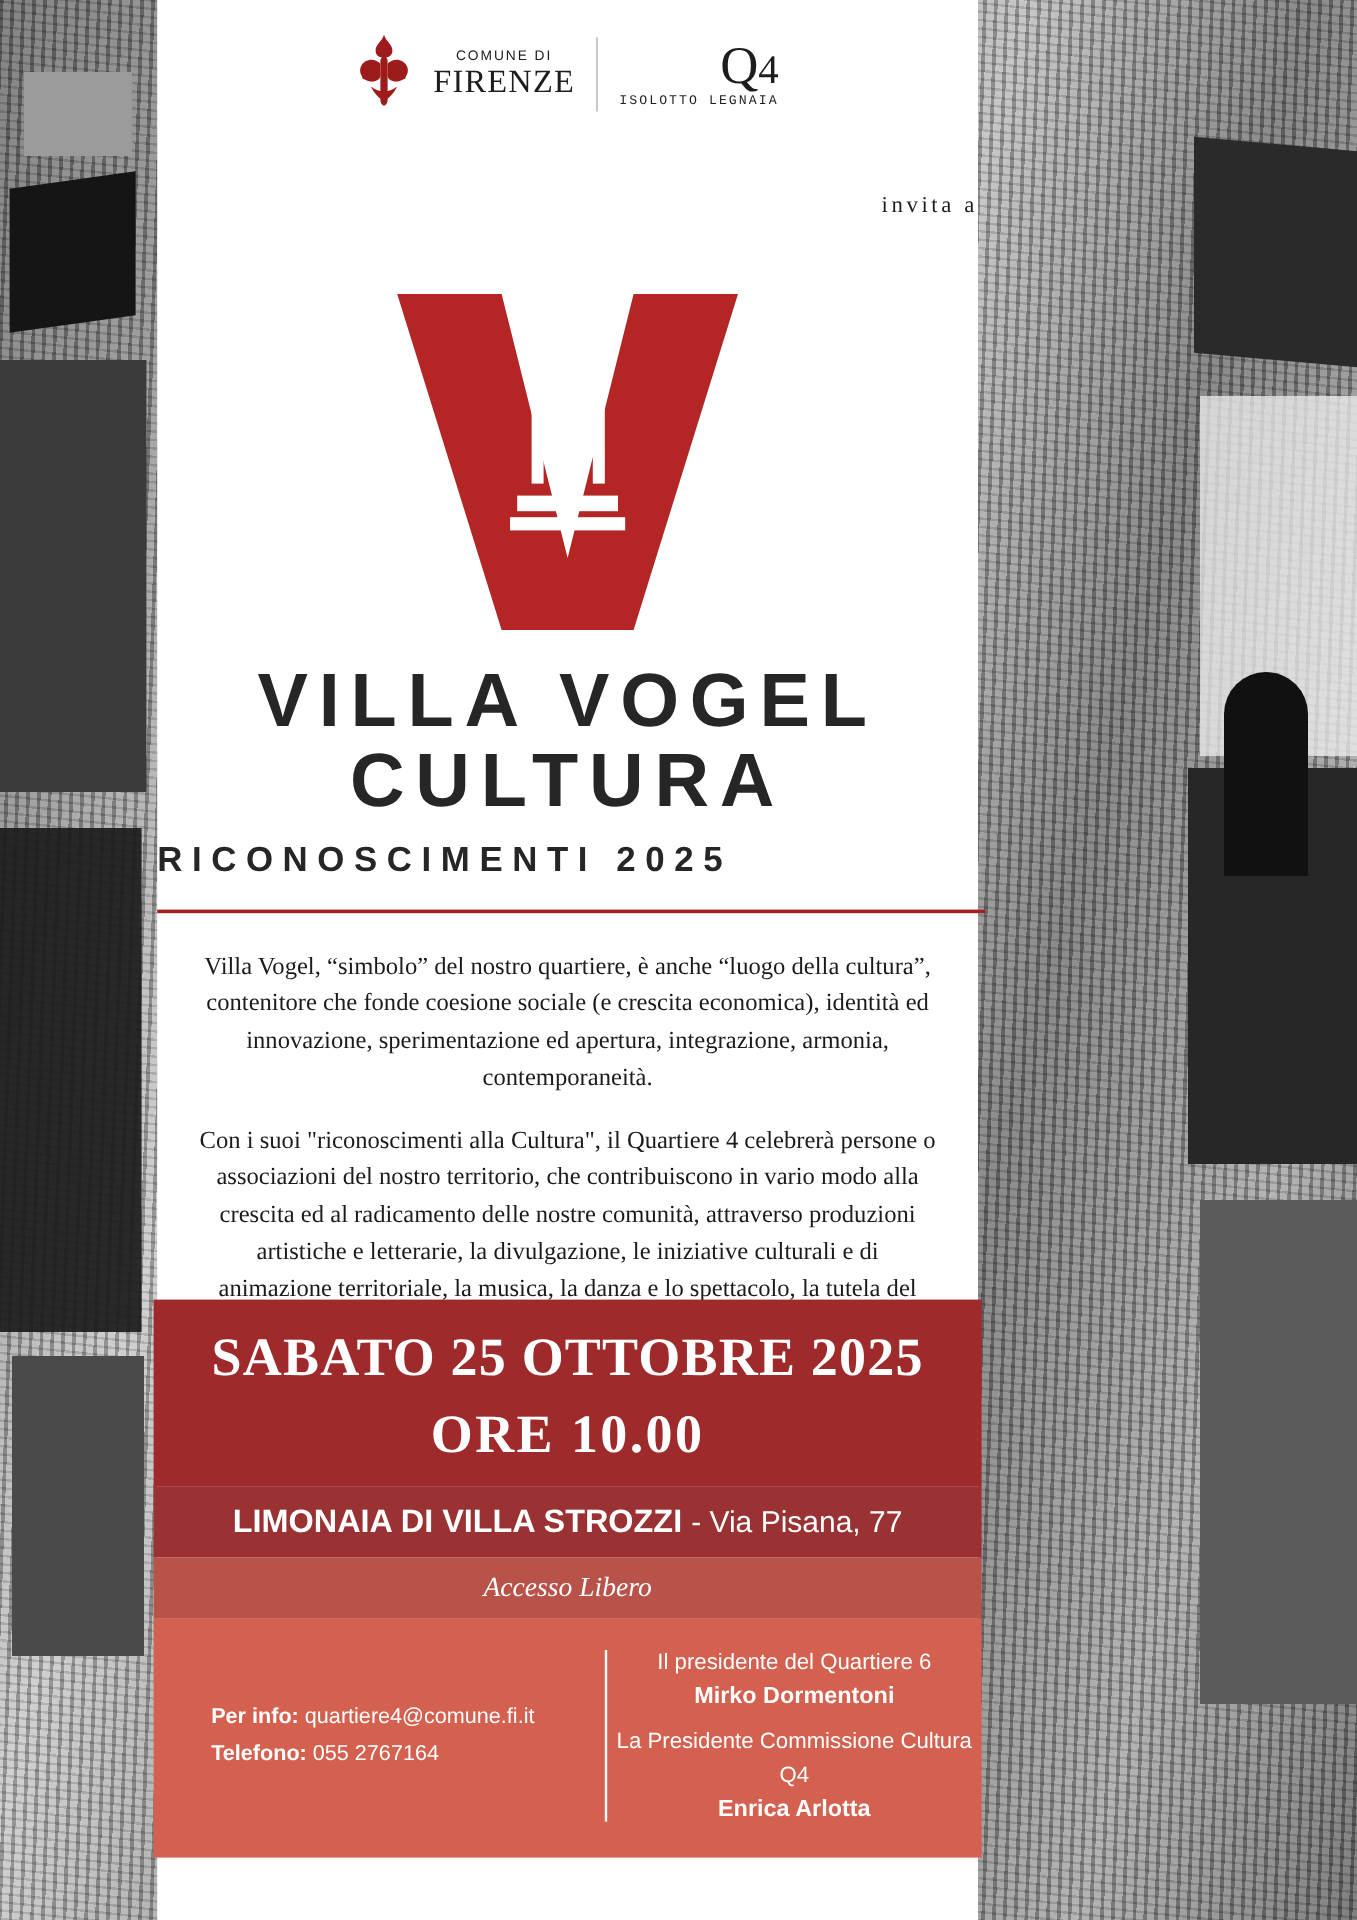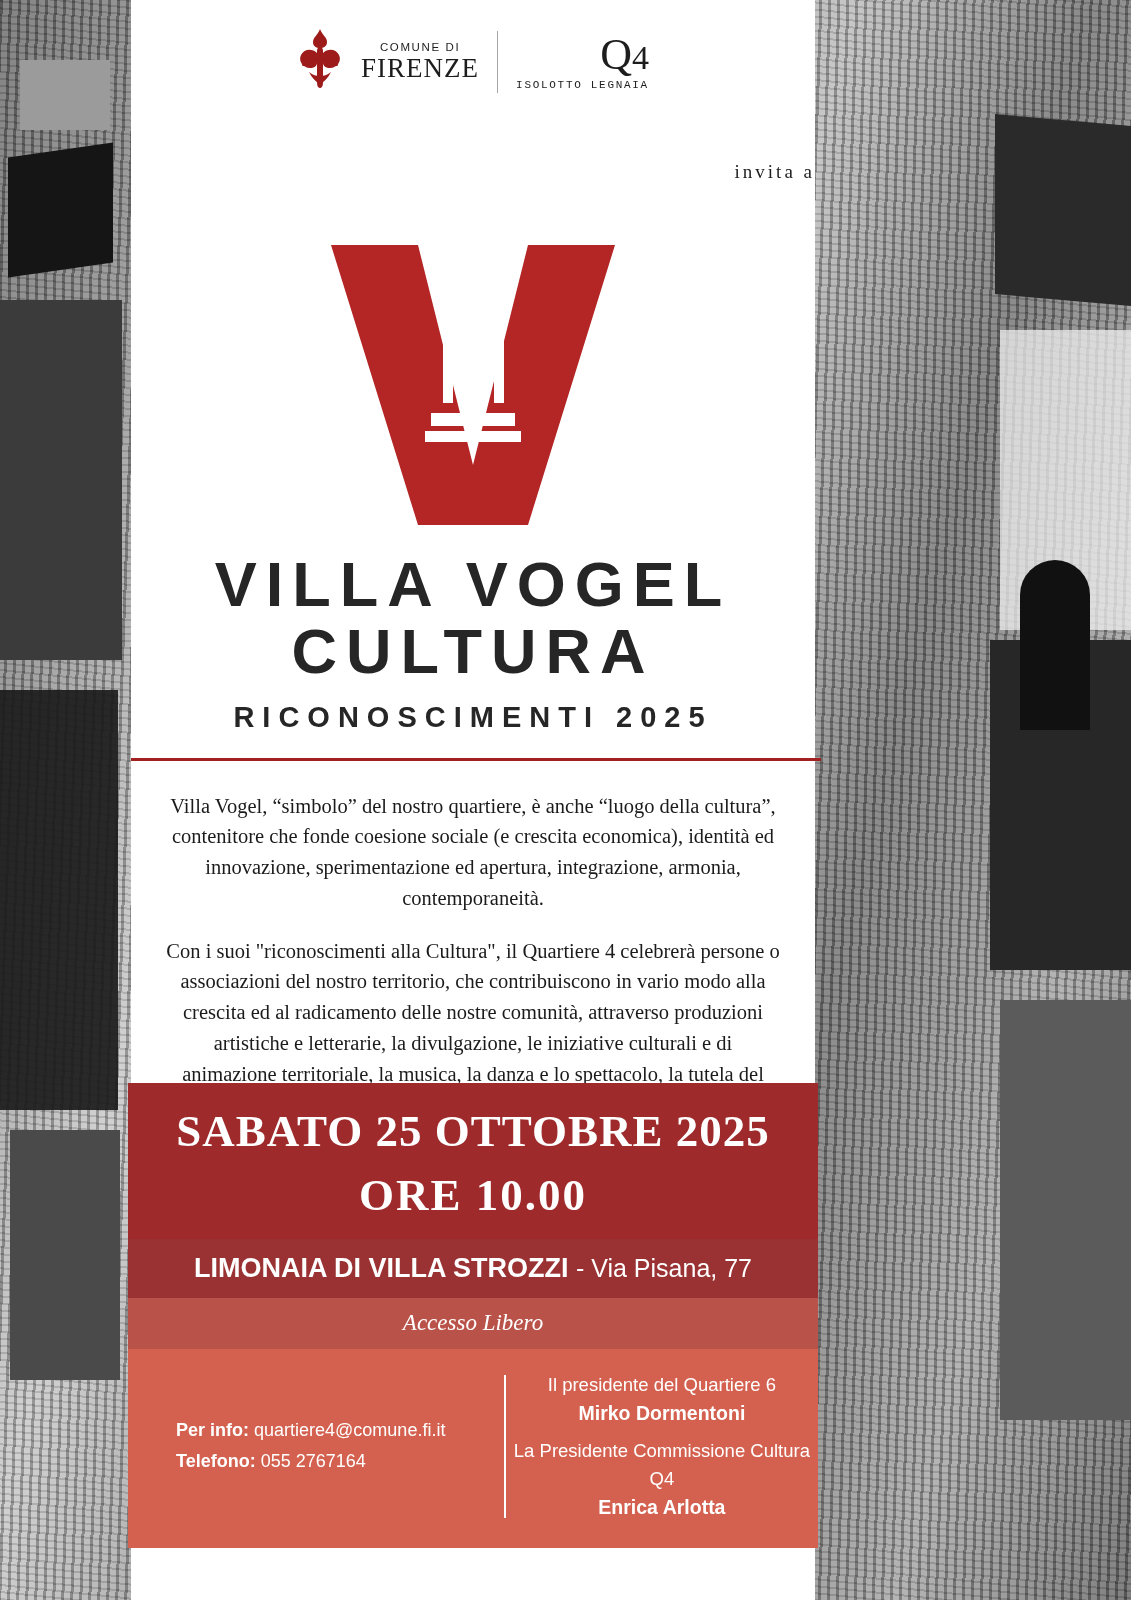--- a/index.html
+++ b/index.html
@@ -123,21 +123,21 @@
     text-align: center;
     font-family: "Liberation Sans", sans-serif;
     font-weight: bold;
     color: #262626;
     font-size: 63px;
     letter-spacing: 9px;
     line-height: 1.06;
     margin-top: 16px;
   }
   .subtitle {
-    text-align: center;
+    text-align: left;
     font-family: "Liberation Sans", sans-serif;
     font-weight: bold;
     color: #262626;
     font-size: 29px;
     letter-spacing: 8px;
     margin-top: 16px;
   }
   .rule {
     width: 690px; height: 3px;
     margin: 24px auto 0;

